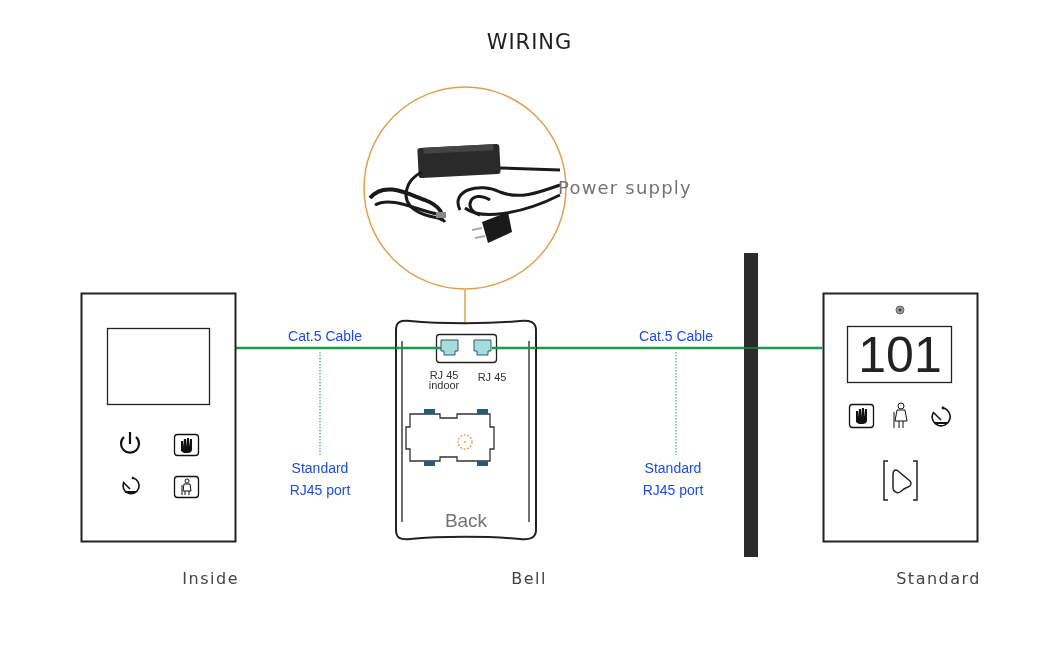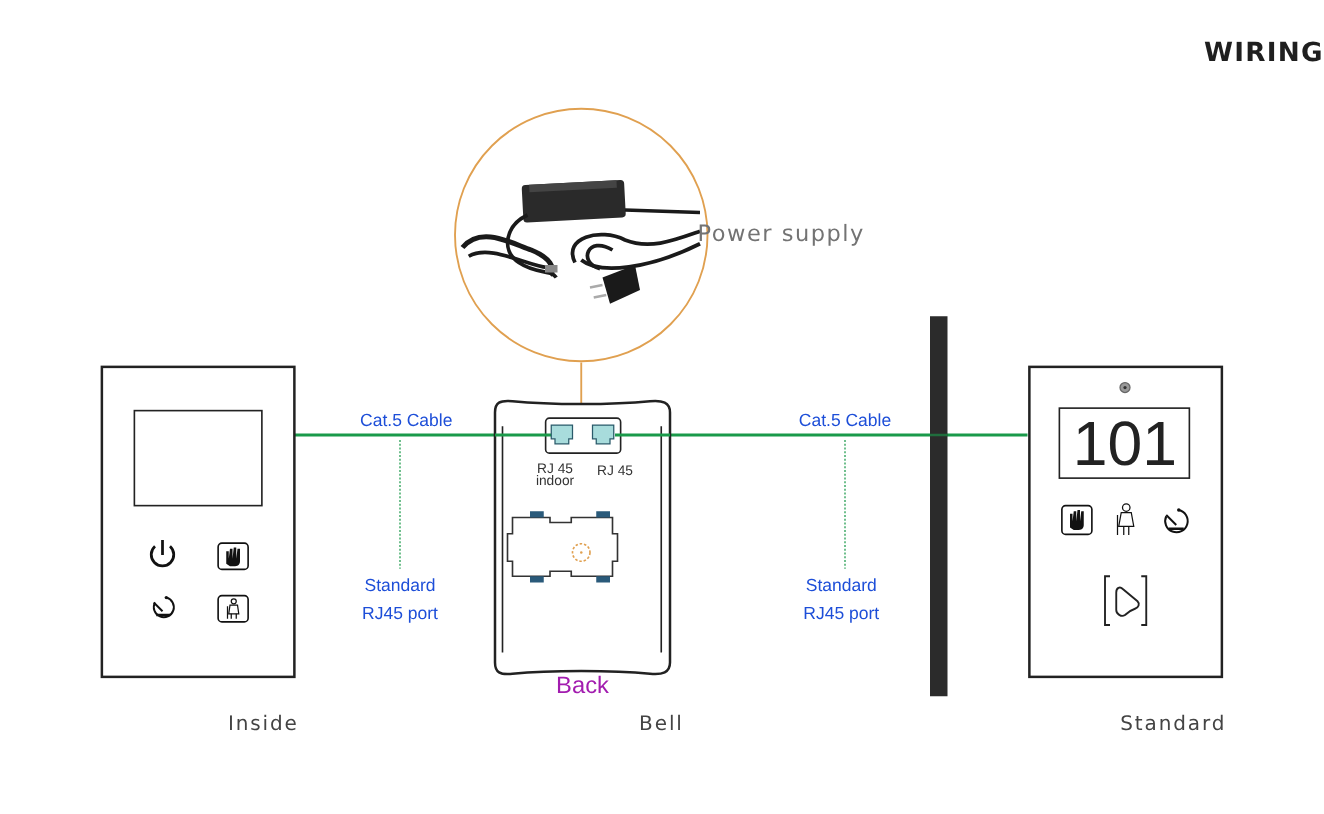--- a/index.html
+++ b/index.html
@@ -1,18 +1,18 @@
 <!DOCTYPE html>
 <html><head>
 <meta charset="utf-8">
 <style>
   html, body { margin:0; padding:0; background:#ffffff; }
   body { width:1059px; height:651px; position:relative; overflow:hidden; font-family:"DejaVu Sans", sans-serif; }
   .abs { position:absolute; }
-  .title { left:0; width:1059px; top:30px; text-align:right; font-size:21px; font-weight:bold; letter-spacing:1px; color:#1f1f1f; font-family:"DejaVu Sans", sans-serif; }
+  .title { left:0; width:1059px; top:30px; text-align:center; font-size:21px; font-weight:normal; letter-spacing:1px; color:#1f1f1f; font-family:"DejaVu Sans", sans-serif; }
   .psu-label { left:558px; top:177px; font-size:18px; letter-spacing:1.2px; color:#737373; font-family:"DejaVu Sans", sans-serif; }
   .cap { font-size:16px; letter-spacing:1.5px; color:#444; font-family:"DejaVu Sans", sans-serif; text-align:right; width:160px; }
   .small { font-family:"Liberation Sans", sans-serif; font-size:14px; color:#1d4ed8; text-align:center; }
   .tiny { font-family:"Liberation Sans", sans-serif; font-size:11px; color:#333; text-align:center; line-height:10px; }
 </style>
 </head>
 <body>
 
 <div class="abs title">WIRING</div>
 
@@ -147,19 +147,19 @@
 
 <div class="abs small" style="left:260px;top:460px;width:120px;">Standard</div>
 <div class="abs small" style="left:260px;top:482px;width:120px;">RJ45 port</div>
 <div class="abs small" style="left:613px;top:460px;width:120px;">Standard</div>
 <div class="abs small" style="left:613px;top:482px;width:120px;">RJ45 port</div>
 
 <div class="abs tiny" style="left:424px;top:370px;width:40px;">RJ 45</div>
 <div class="abs tiny" style="left:424px;top:380px;width:40px;">indoor</div>
 <div class="abs tiny" style="left:472px;top:372px;width:40px;">RJ 45</div>
 
-<div class="abs" style="left:416px;top:538px;width:100px;text-align:center;font-family:'Liberation Sans',sans-serif;font-size:19px;color:#a21caf;">Back</div>
+<div class="abs" style="left:416px;top:510px;width:100px;text-align:center;font-family:'Liberation Sans',sans-serif;font-size:19px;color:#737373;">Back</div>
 
 <div class="abs" style="left:848px;top:326px;width:104px;height:56px;line-height:58px;text-align:center;font-family:'Liberation Sans',sans-serif;font-weight:normal;font-size:50px;color:#222;">101</div>
 
 <div class="abs cap" style="left:79px;top:569px;">Inside</div>
 <div class="abs cap" style="left:387px;top:569px;">Bell</div>
 <div class="abs cap" style="left:821px;top:569px;">Standard</div>
 
 </body></html>

